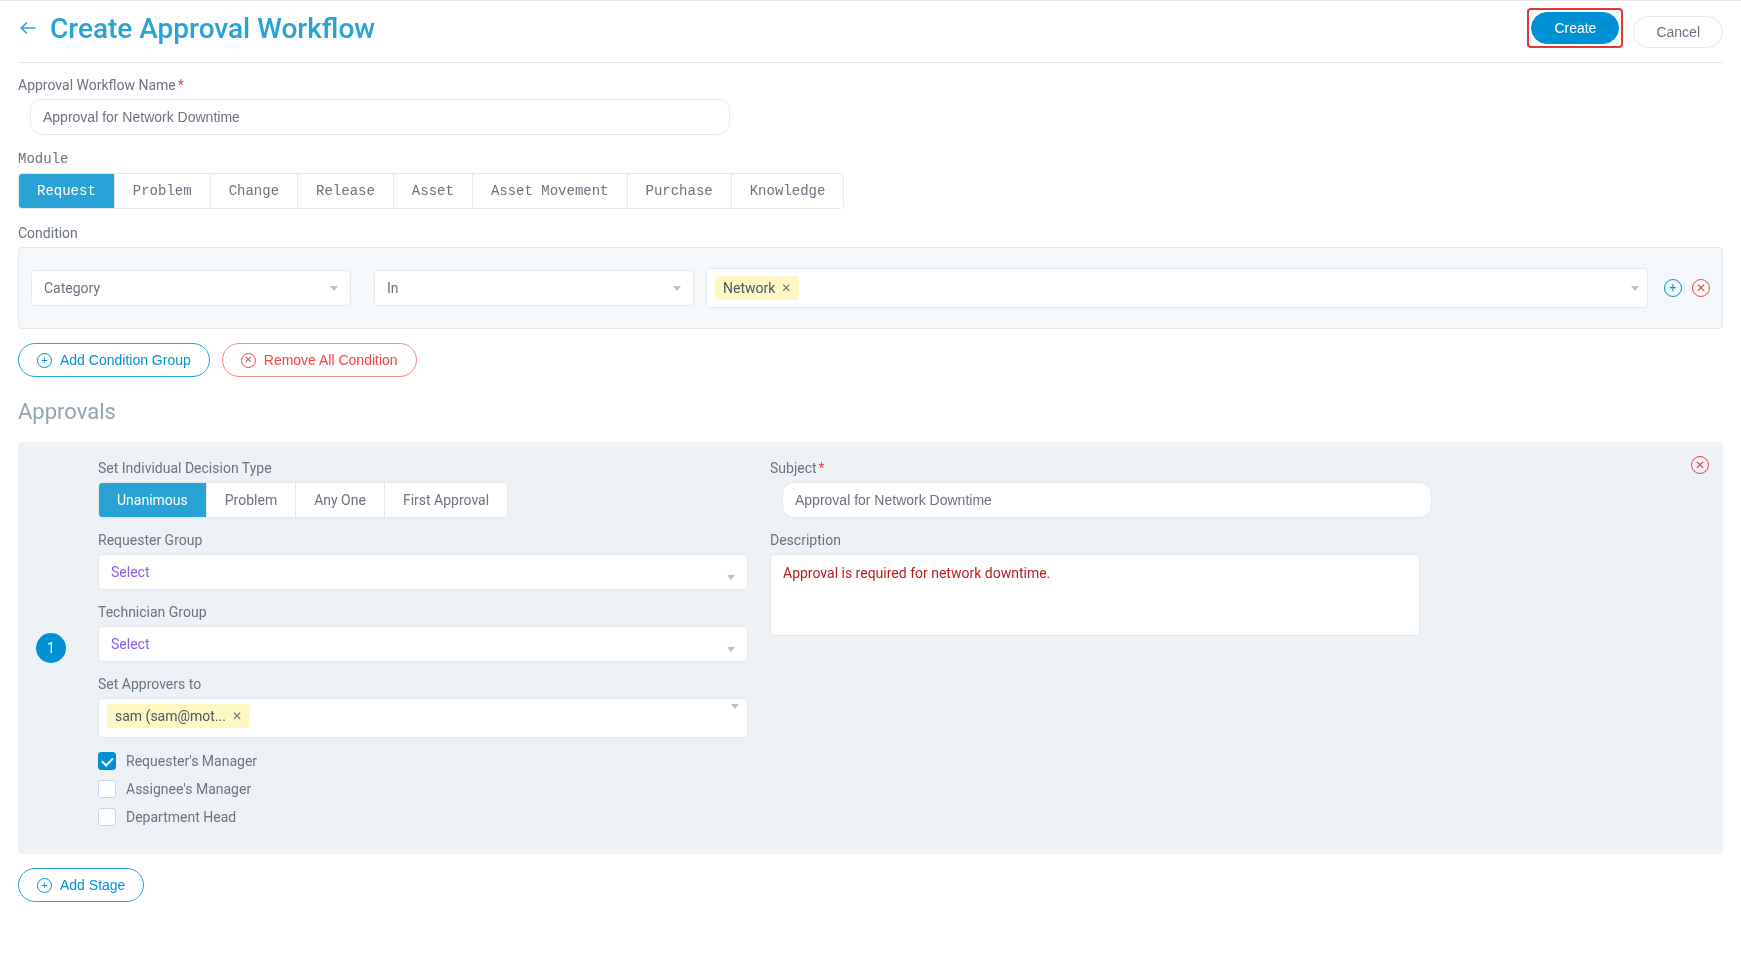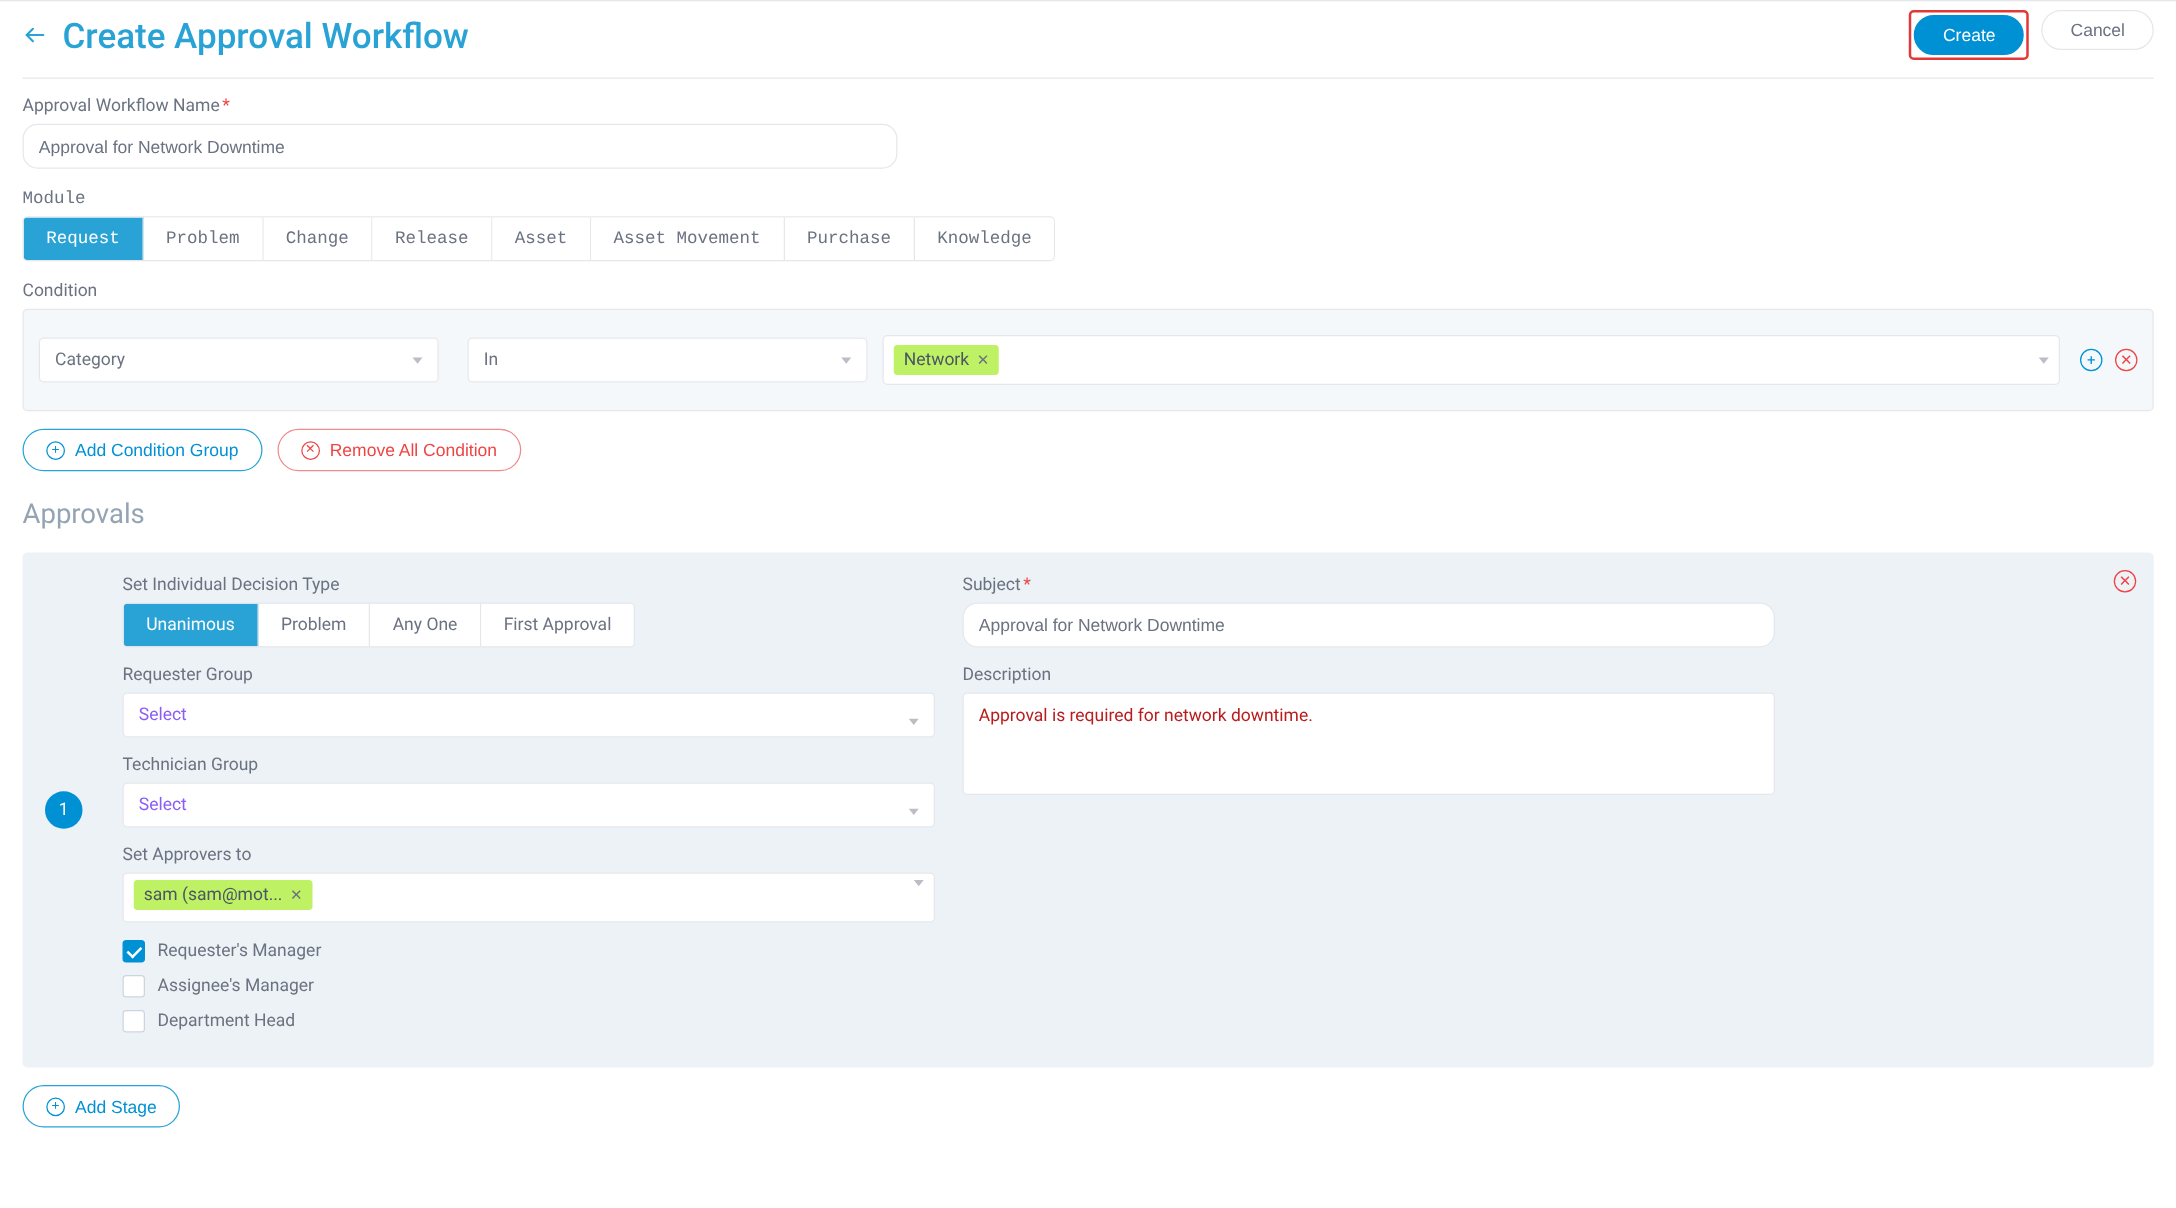--- a/index.html
+++ b/index.html
@@ -37,21 +37,21 @@
     display: flex;
     align-items: center;
   }
   .page-title {
     color: #29a3d6;
     font-size: 28px;
     font-weight: 500;
   }
   .header-actions {
     display: flex;
-    align-items: flex-start;
+    align-items: flex-end;
     gap: 10px;
   }
   .btn {
     padding: 7px 22px;
     border-radius: 20px;
     font-size: 14px;
     cursor: pointer;
     border: 1px solid transparent;
   }
   .btn-primary {
@@ -80,20 +80,21 @@
     margin-left: 2px;
   }
   .text-input {
     width: 100%;
     padding: 9px 12px;
     border: 1px solid #e5e7eb;
     border-radius: 12px;
     font-size: 14px;
     color: #6b7280;
     background: #fff;
+    margin-left: 12px;
   }
   .text-input::placeholder { color: #9ca3af; }
   .name-group { margin-bottom: 16px; }
   .name-input-wrap { max-width: 700px; }
   .module-group { margin-bottom: 16px; font-family: Liberation Mono, monospace; }
   .tab-group {
     display: flex;
     border: 1px solid #e5e7eb;
     border-radius: 4px;
     overflow: hidden;
@@ -140,21 +141,21 @@
     border: 1px solid #e5e7eb;
     border-radius: 4px;
     padding: 6px 8px;
     display: flex;
     align-items: center;
     gap: 6px;
     min-height: 40px;
     justify-content: space-between;
   }
   .tag {
-    background: #bef264;
+    background: #fef9c3;
     border-radius: 3px;
     padding: 4px 8px;
     display: flex;
     align-items: center;
     gap: 6px;
     color: #4b5563;
   }
   .tag-close { cursor: pointer; font-size: 12px; color: #6b7280; }
   .chevron {
     width: 0; height: 0;

